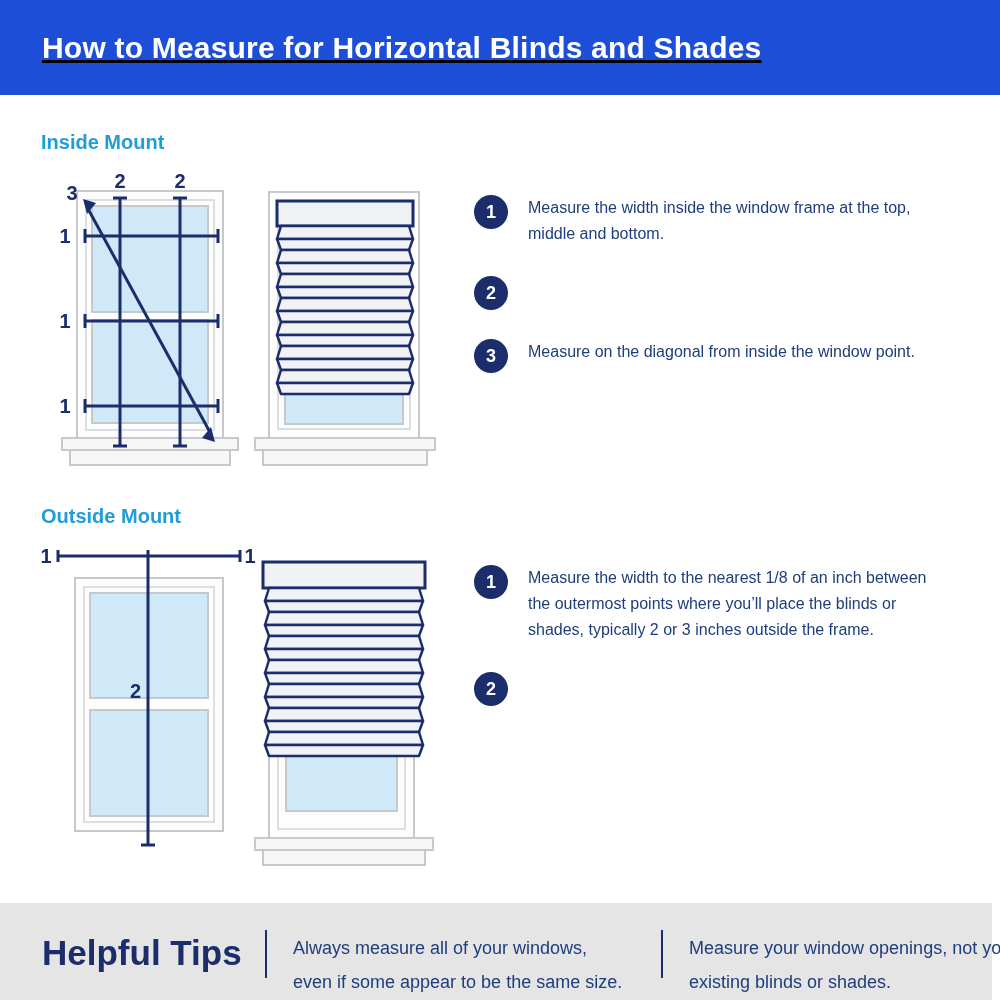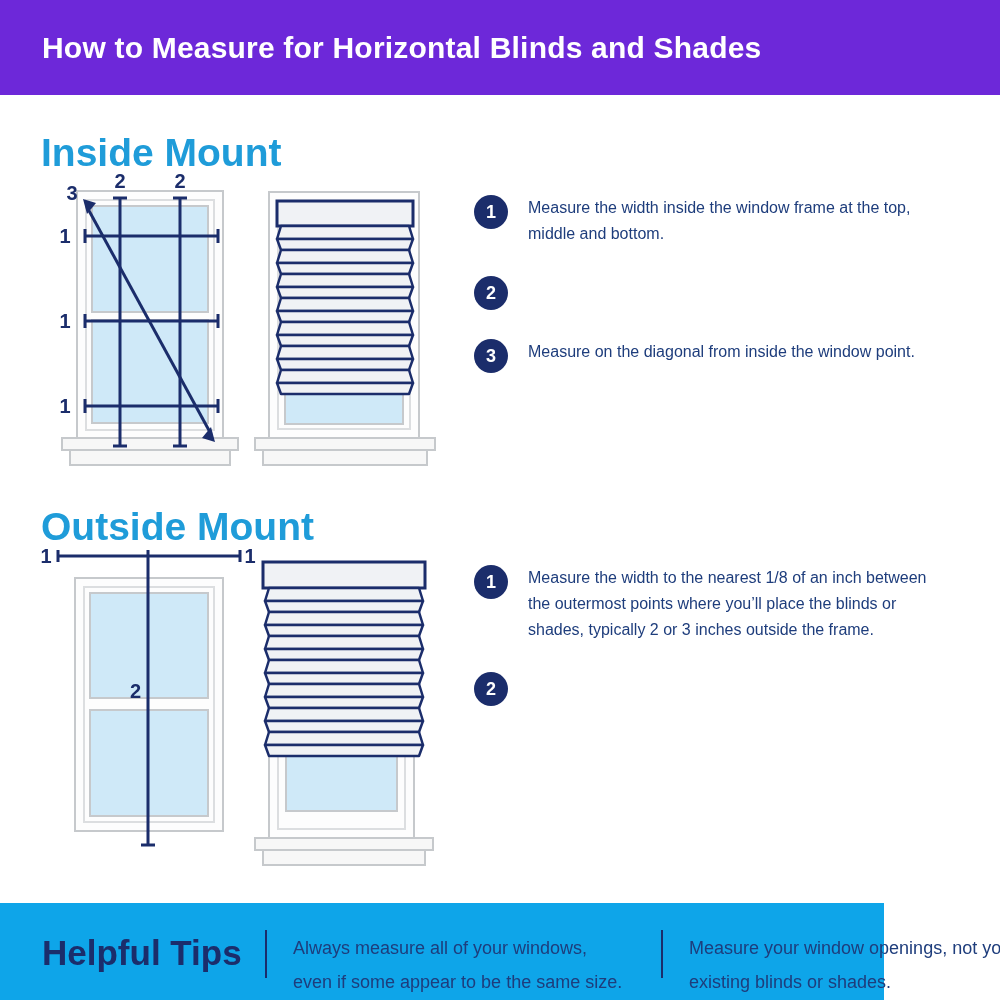--- a/index.html
+++ b/index.html
@@ -4,28 +4,28 @@
 <style>
   * { margin:0; padding:0; box-sizing:border-box; }
   html,body { background:#e8e8e8; }
   #canvas {
     position:relative; width:1000px; height:1000px; background:#ffffff;
     font-family:"Liberation Sans", sans-serif; overflow:hidden; margin:0 auto;
   }
   
   .header {
     position:absolute; left:0; top:0; width:1000px; height:95px;
-    background:#6d28d9; display:flex; align-items:center;
+    background:#1d4ed8; display:flex; align-items:center;text-decoration:underline;
   }
   .header h1 {
     color:#ffffff; font-size:30px; font-weight:bold; padding-left:42px; letter-spacing:0.2px;
   }
   
   .section-heading {
-    position:absolute; left:41px; color:#1f9cd9; font-size:39px; font-weight:bold;
+    position:absolute; left:41px; color:#1f9cd9; font-size:20px; font-weight:bold;
   }
   #inside-heading { top:131px; }
   #outside-heading { top:505px; }
   
   .diagram { position:absolute; }
   #inside-window-svg { left:40px; top:173px; }
   #inside-shade-svg { left:253px; top:173px; }
   #outside-window-svg { left:35px; top:548px; }
   #outside-shade-svg { left:253px; top:548px; }
   svg text.meas-label {
@@ -39,22 +39,22 @@
   .badge {
     flex:0 0 34px; width:34px; height:34px; border-radius:50%;
     background:#1b2d6b; color:#ffffff; font-size:18px; font-weight:bold;
     display:flex; align-items:center; justify-content:center; margin-top:0px;
   }
   .step-text {
     margin-left:20px; width:418px; color:#1e3d7c; font-size:16px; line-height:26px;
   }
   
   .footer {
-    position:absolute; left:0; top:903px; width:884px; height:97px;
-    background:#0ea5e9;
+    position:absolute; left:0; top:903px; width:992px; height:97px;
+    background:#e5e5e5;
   }
   .footer-heading {
     position:absolute; left:42px; top:30px; color:#1b2d6b; font-size:35px; font-weight:bold;
   }
   .footer-divider {
     position:absolute; top:27px; width:2px; height:48px; background:#1b2d6b;
   }
   #divider-1 { left:265px; }
   #divider-2 { left:661px; }
   .footer-tip {

